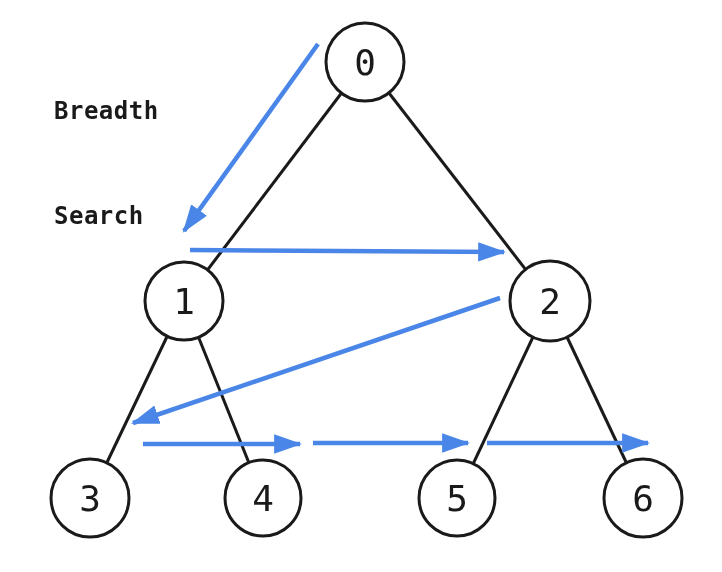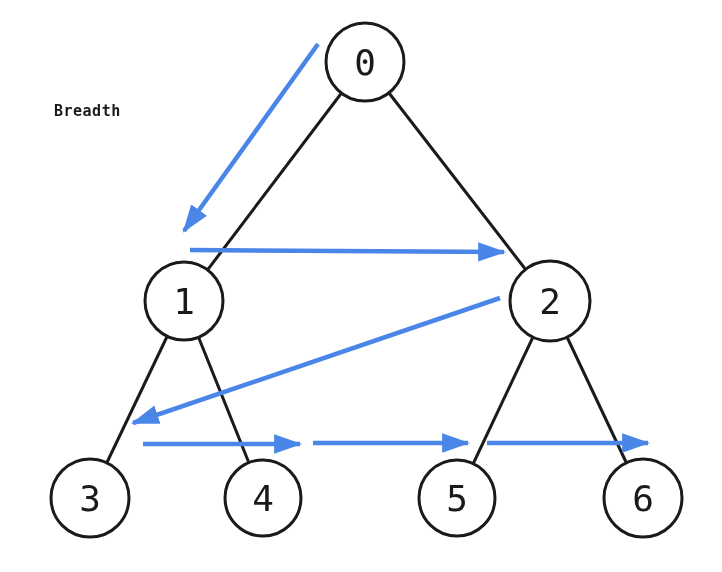--- a/index.html
+++ b/index.html
@@ -22,21 +22,21 @@
   }
   .diagram-svg {
     position: absolute;
     left: 0;
     top: 0;
   }
   .title {
     position: absolute;
     left: 54px;
     top: 24px;
-    font-size: 15px;
+    font-size: 24px;
     font-weight: bold;
     line-height: 35px;
     color: var(--ink);
     letter-spacing: 0.5px;
     white-space: pre;
   }
   .edge {
     stroke: var(--ink);
     stroke-width: 3;
     fill: none;
@@ -105,15 +105,16 @@
       <line class="arrow" marker-end="url(#arrowhead)" x1="190" y1="250" x2="504" y2="252"></line>
       <line class="arrow" marker-end="url(#arrowhead)" x1="500" y1="298" x2="133" y2="423"></line>
       <line class="arrow" marker-end="url(#arrowhead)" x1="143" y1="444" x2="300" y2="444"></line>
       <line class="arrow" marker-end="url(#arrowhead)" x1="313" y1="443" x2="468" y2="443"></line>
       <line class="arrow" marker-end="url(#arrowhead)" x1="487" y1="443" x2="648" y2="443"></line>
     </g>
   </svg>
 
   <div class="title">
     <div>Breadth</div>
+    <div>Search</div>
   </div>
 
 </div>
 
 </body></html>

